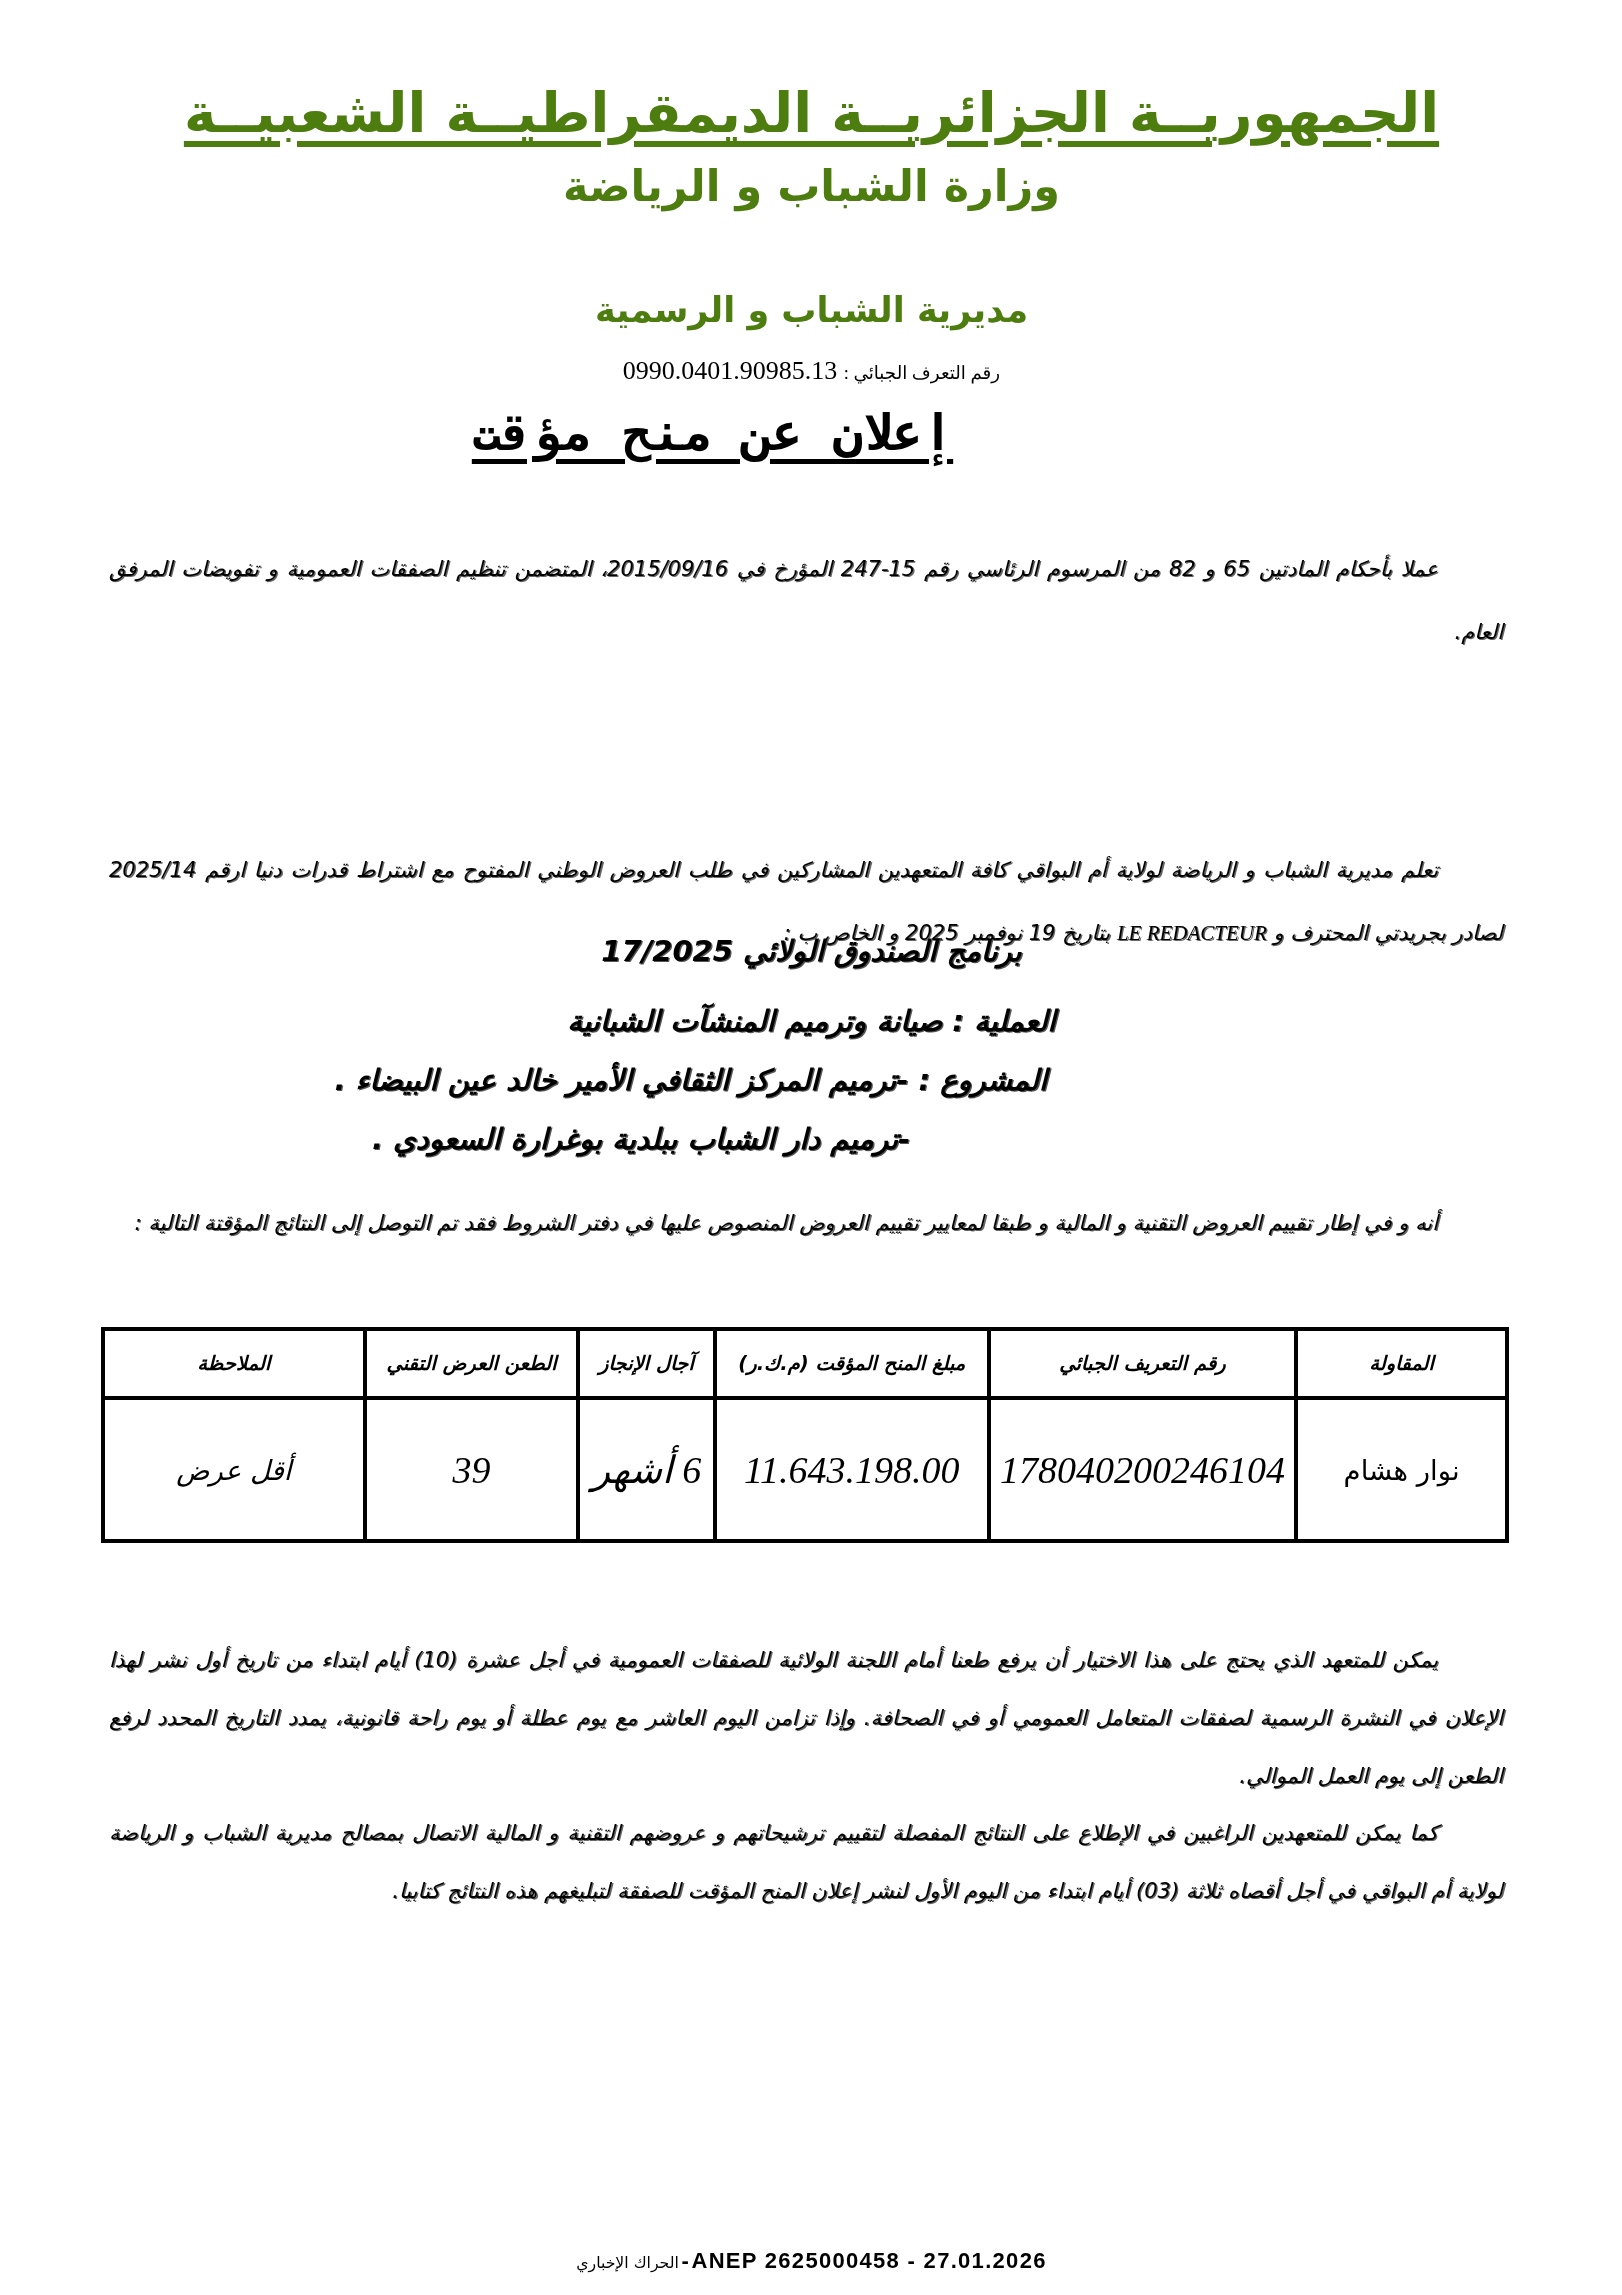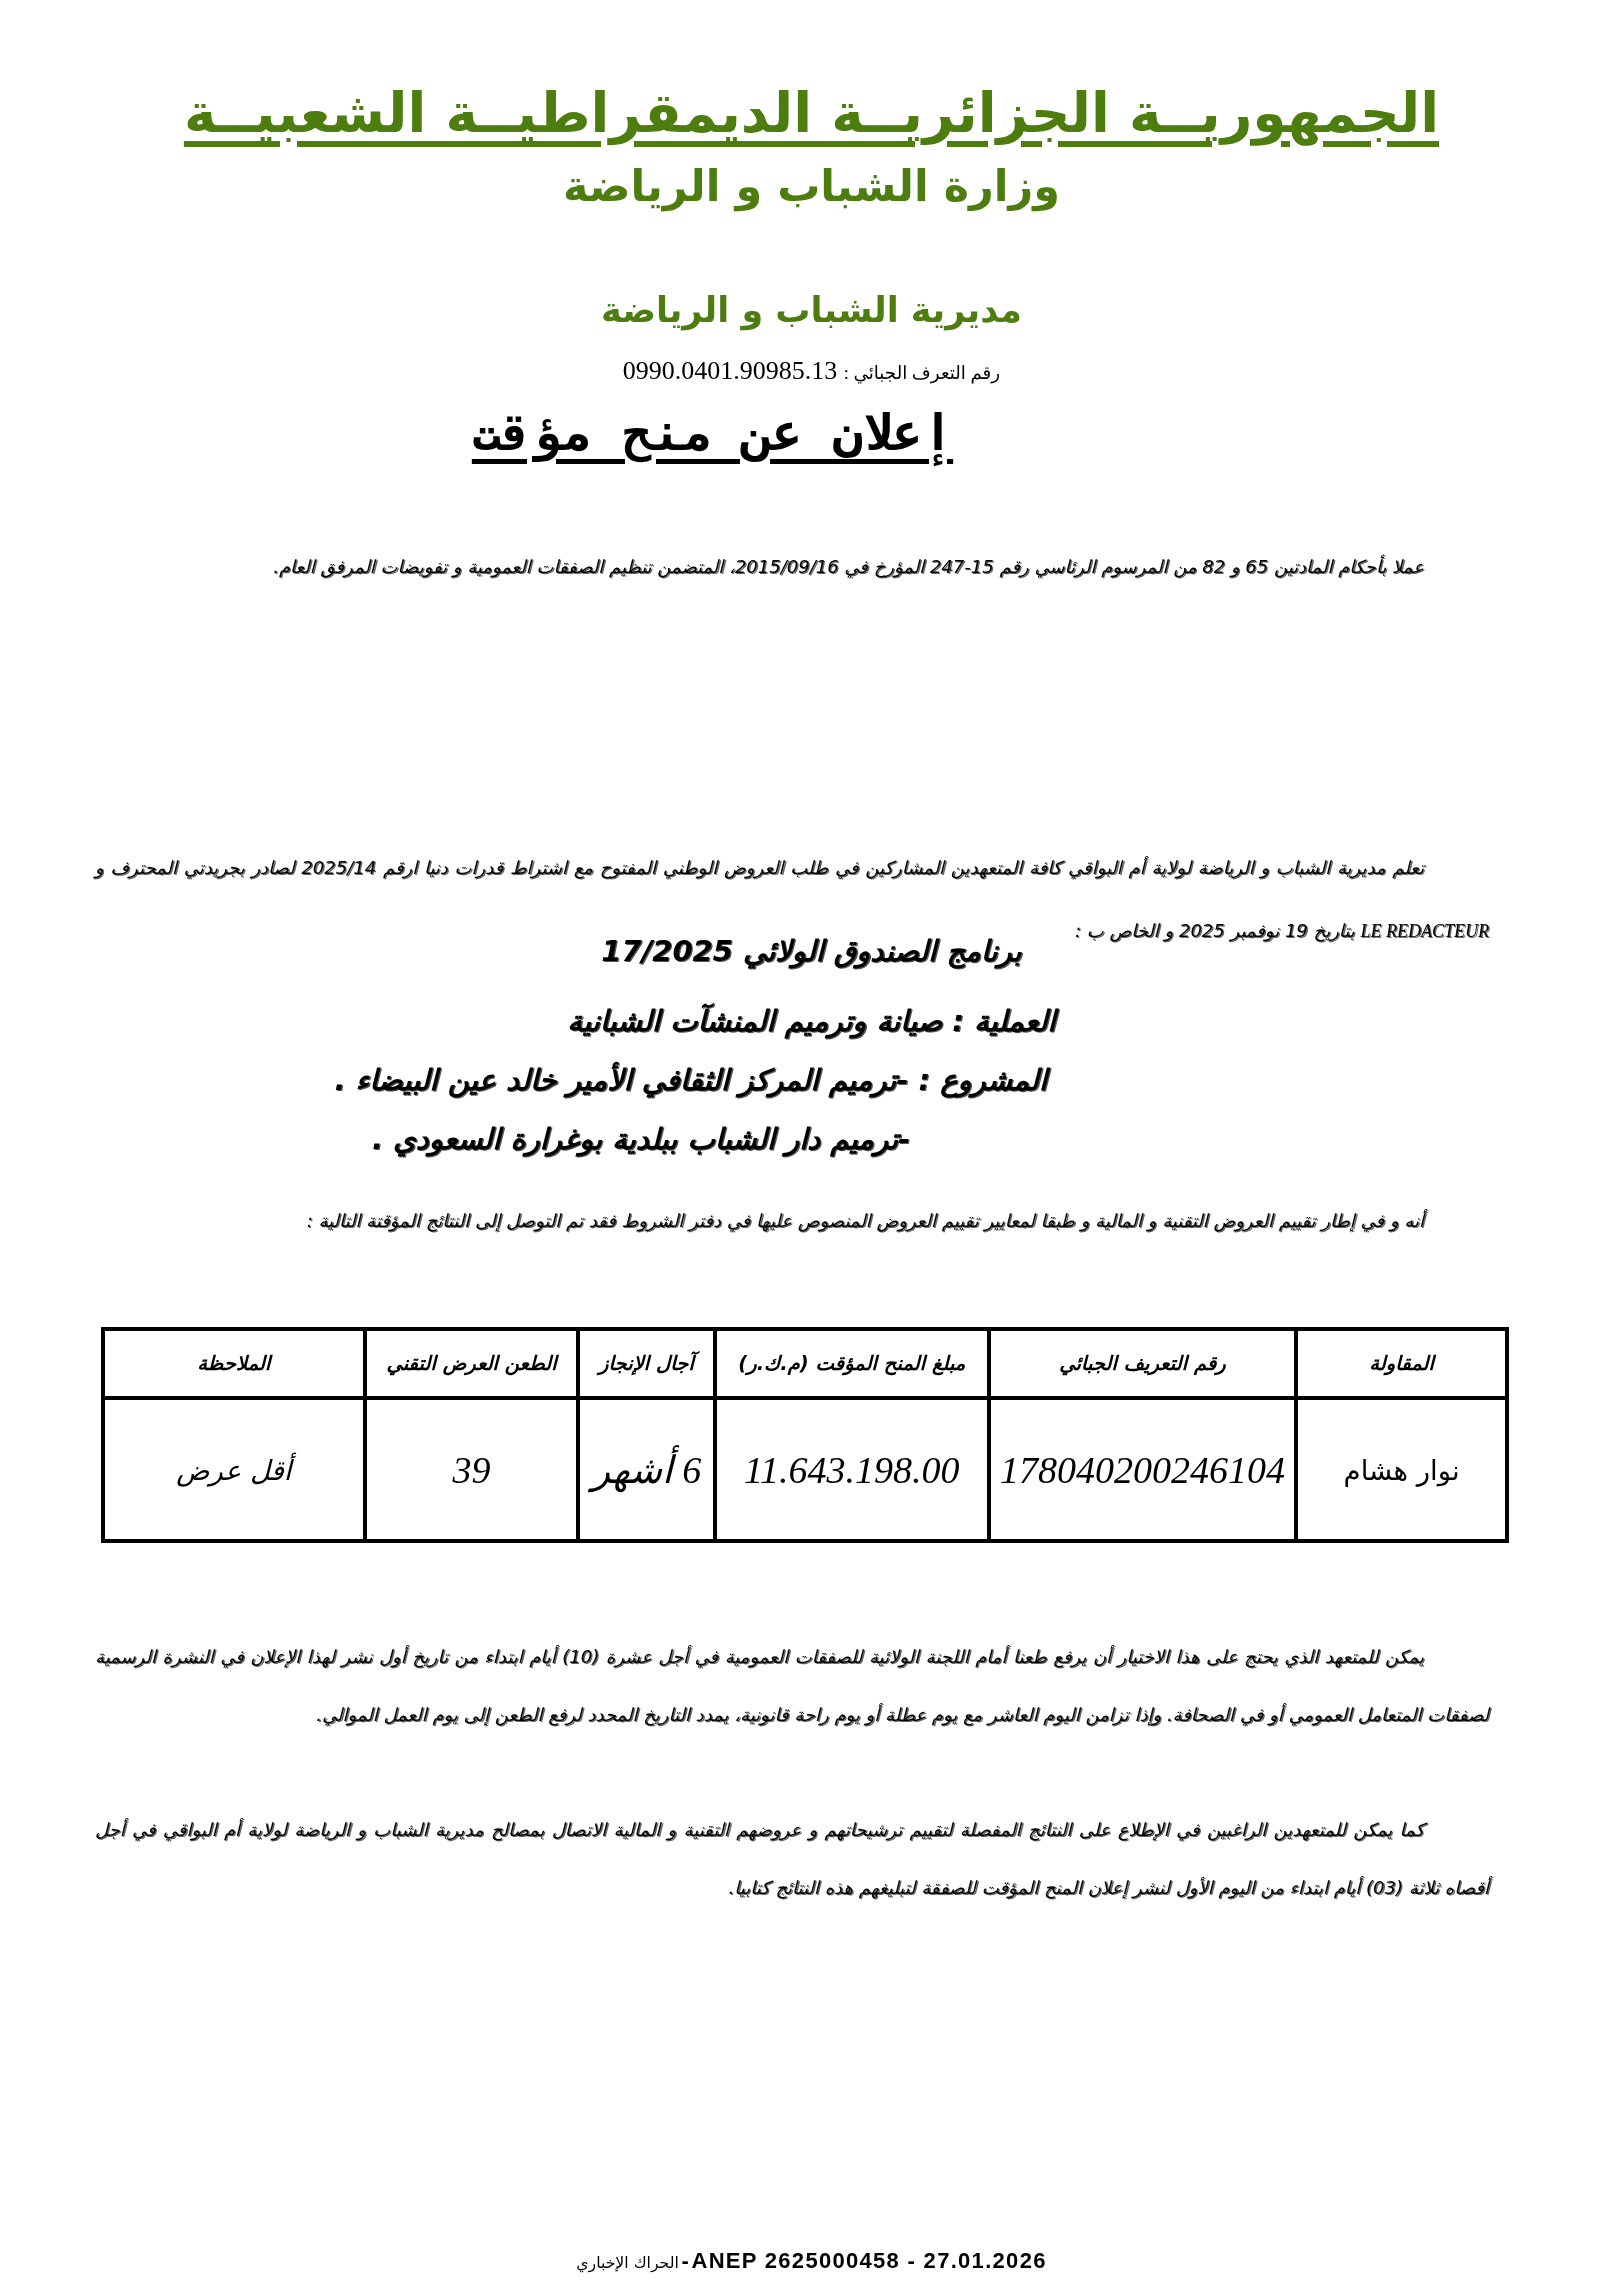--- a/index.html
+++ b/index.html
@@ -12,21 +12,21 @@
   .hdr-ministry { top: 157px; font-size: 43px; line-height: 59px; }
   .hdr-wilaya { top: 226px; font-size: 39px; line-height: 52px; }
   .hdr-direction { top: 287px; font-size: 35px; line-height: 46px; }
 
   .fiscal-line { position: absolute; top: 353px; left: 0; width: 1623px; text-align: center; white-space: nowrap; font-family: "Liberation Serif", serif; font-size: 26px; line-height: 35px; }
   .fiscal-line .lbl { font-size: 18.3px; }
 
   .title { position: absolute; top: 404px; left: 0; width: 1361px; text-align: center; font-family: Liberation Mono, monospace; font-weight: bold; font-size: 50px; line-height: 65px; white-space: nowrap; padding-left: 32px; }
   .title span { text-decoration: underline; text-decoration-thickness: 5.2px; text-underline-offset: 9.2px; }
 
-  .para { position: absolute; left: 95px; width: 1394px; font-family: "DejaVu Sans", sans-serif; font-style: italic; font-size: 18px; line-height: 63px; text-align: justify; text-align-last: right; text-indent: 65px; text-shadow: 1.3px 1.3px 0 #666; }
+  .para { position: absolute; left: 109px; width: 1394px; font-family: "DejaVu Sans", sans-serif; font-style: italic; font-size: 21px; line-height: 63px; text-align: justify; text-align-last: right; text-indent: 65px; text-shadow: 1.3px 1.3px 0 #666; }
   .p-intro { top: 517px; }
   .p-notice { top: 818px; }
   .p-evaluation { top: 1171px; }
   .p-appeal { top: 1610px; line-height: 58px; }
   .p-consult { top: 1783px; line-height: 58px; }
   .ltr { direction: ltr; unicode-bidi: embed; font-family: "Liberation Serif", serif; }
 
   .center-line { position: absolute; font-family: "DejaVu Sans", sans-serif; font-weight: bold; font-style: italic; font-size: 29px; line-height: 46px; white-space: nowrap; text-shadow: 1.3px 1.3px 0 #555; }
   .cl-program { top: 928px; left: 0; width: 1623px; text-align: center; }
   .cl-operation { top: 998px; left: 0; width: 1623px; text-align: center; }
@@ -50,21 +50,21 @@
   .footer .ref { font-family: "Liberation Sans", sans-serif; font-weight: bold; font-size: 22px; letter-spacing: 1.3px; }
   .footer .src { font-family: "DejaVu Sans", sans-serif; font-size: 15.7px; }
 </style>
 </head>
 <body>
 
 <div class="page">
 
   <div class="hdr hdr-republic"><span>الجمهوريــة الجزائريــة الديمقراطيــة الشعبيــة</span></div>
   <div class="hdr hdr-ministry">وزارة الشباب و الرياضة</div>
-  <div class="hdr hdr-direction">مديرية الشباب و الرياضة</div>
+  <div class="hdr hdr-direction">مديرية الشباب و الرسمية</div>
 
   <div class="fiscal-line">
     <span class="lbl">رقم التعرف الجبائي :</span>
     <span>0990.0401.90985.13</span>
   </div>
 
   <div class="title"><span>إعلان عن منح مؤقت</span></div>
 
   <p class="para p-intro">عملا بأحكام المادتين 65 و 82 من المرسوم الرئاسي رقم 15-247 المؤرخ في 2015/09/16، المتضمن تنظيم الصفقات العمومية و تفويضات المرفق العام.</p>
 

